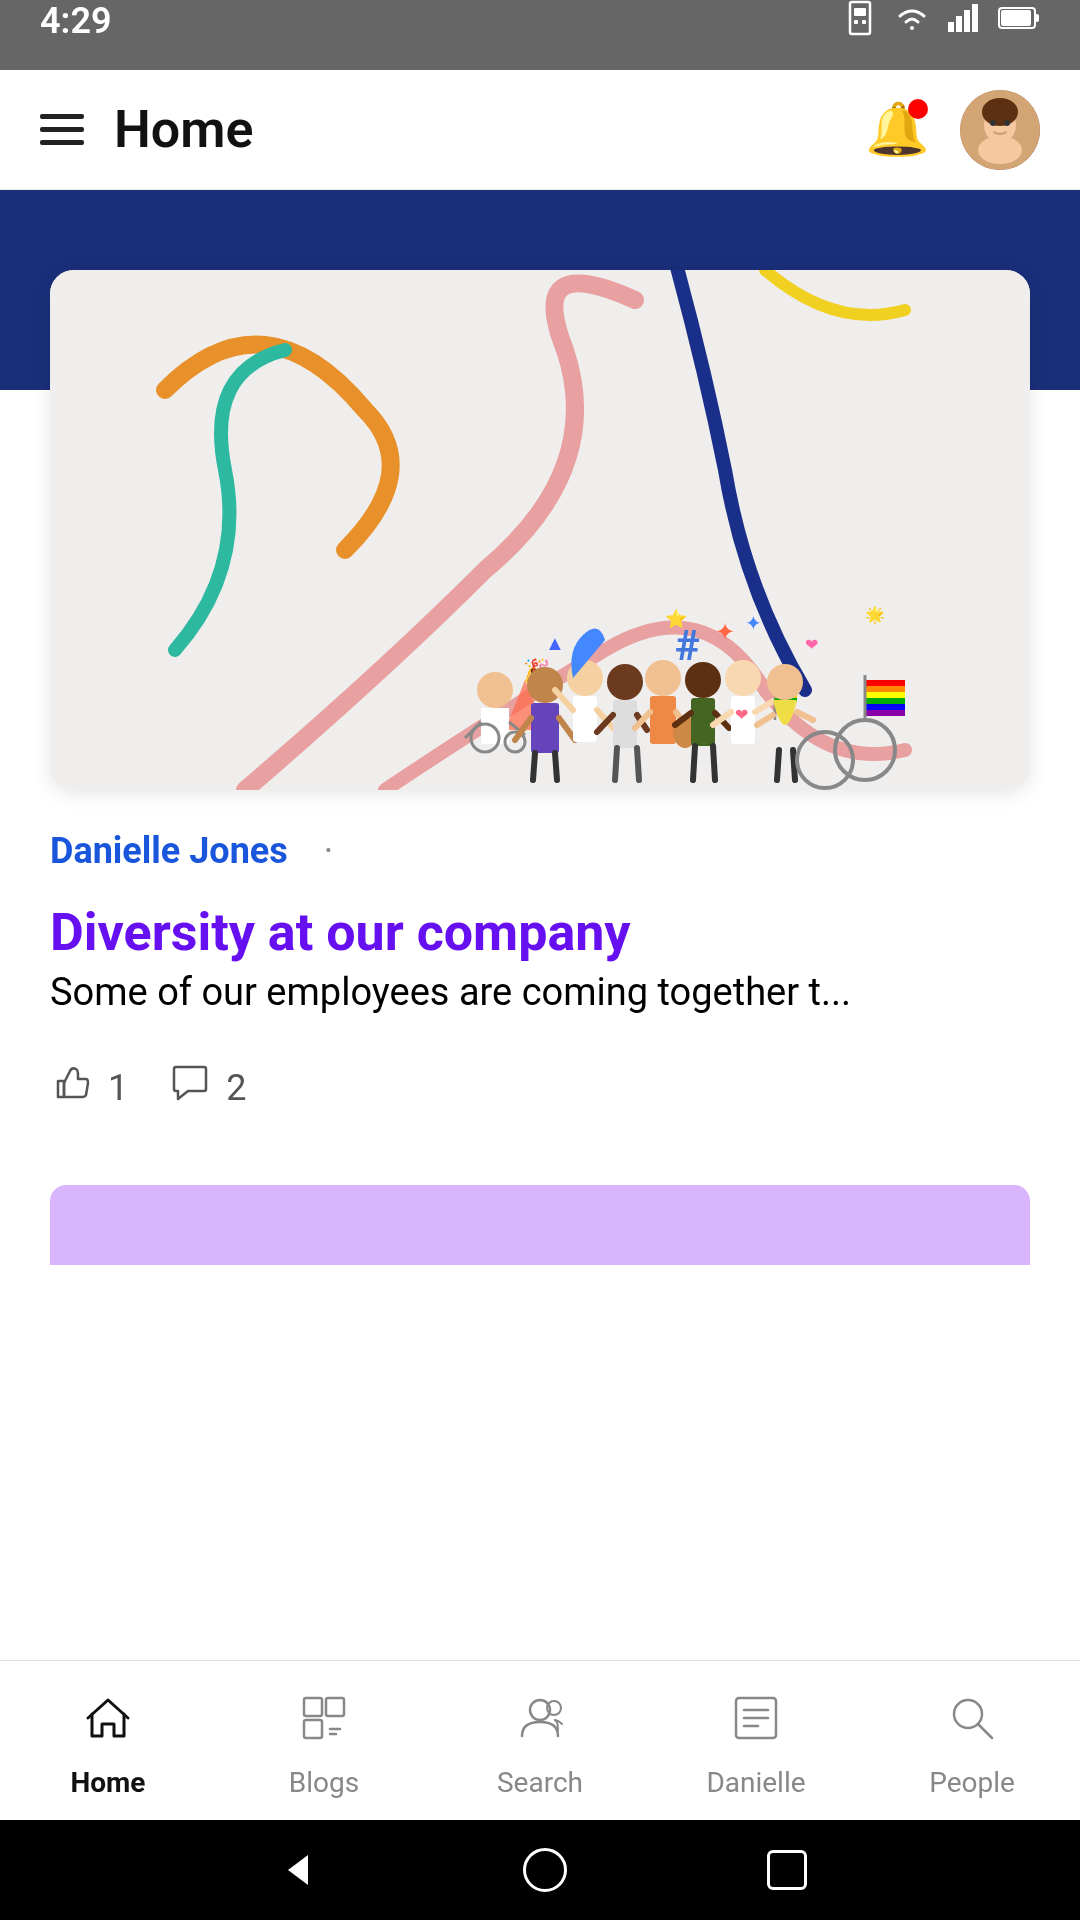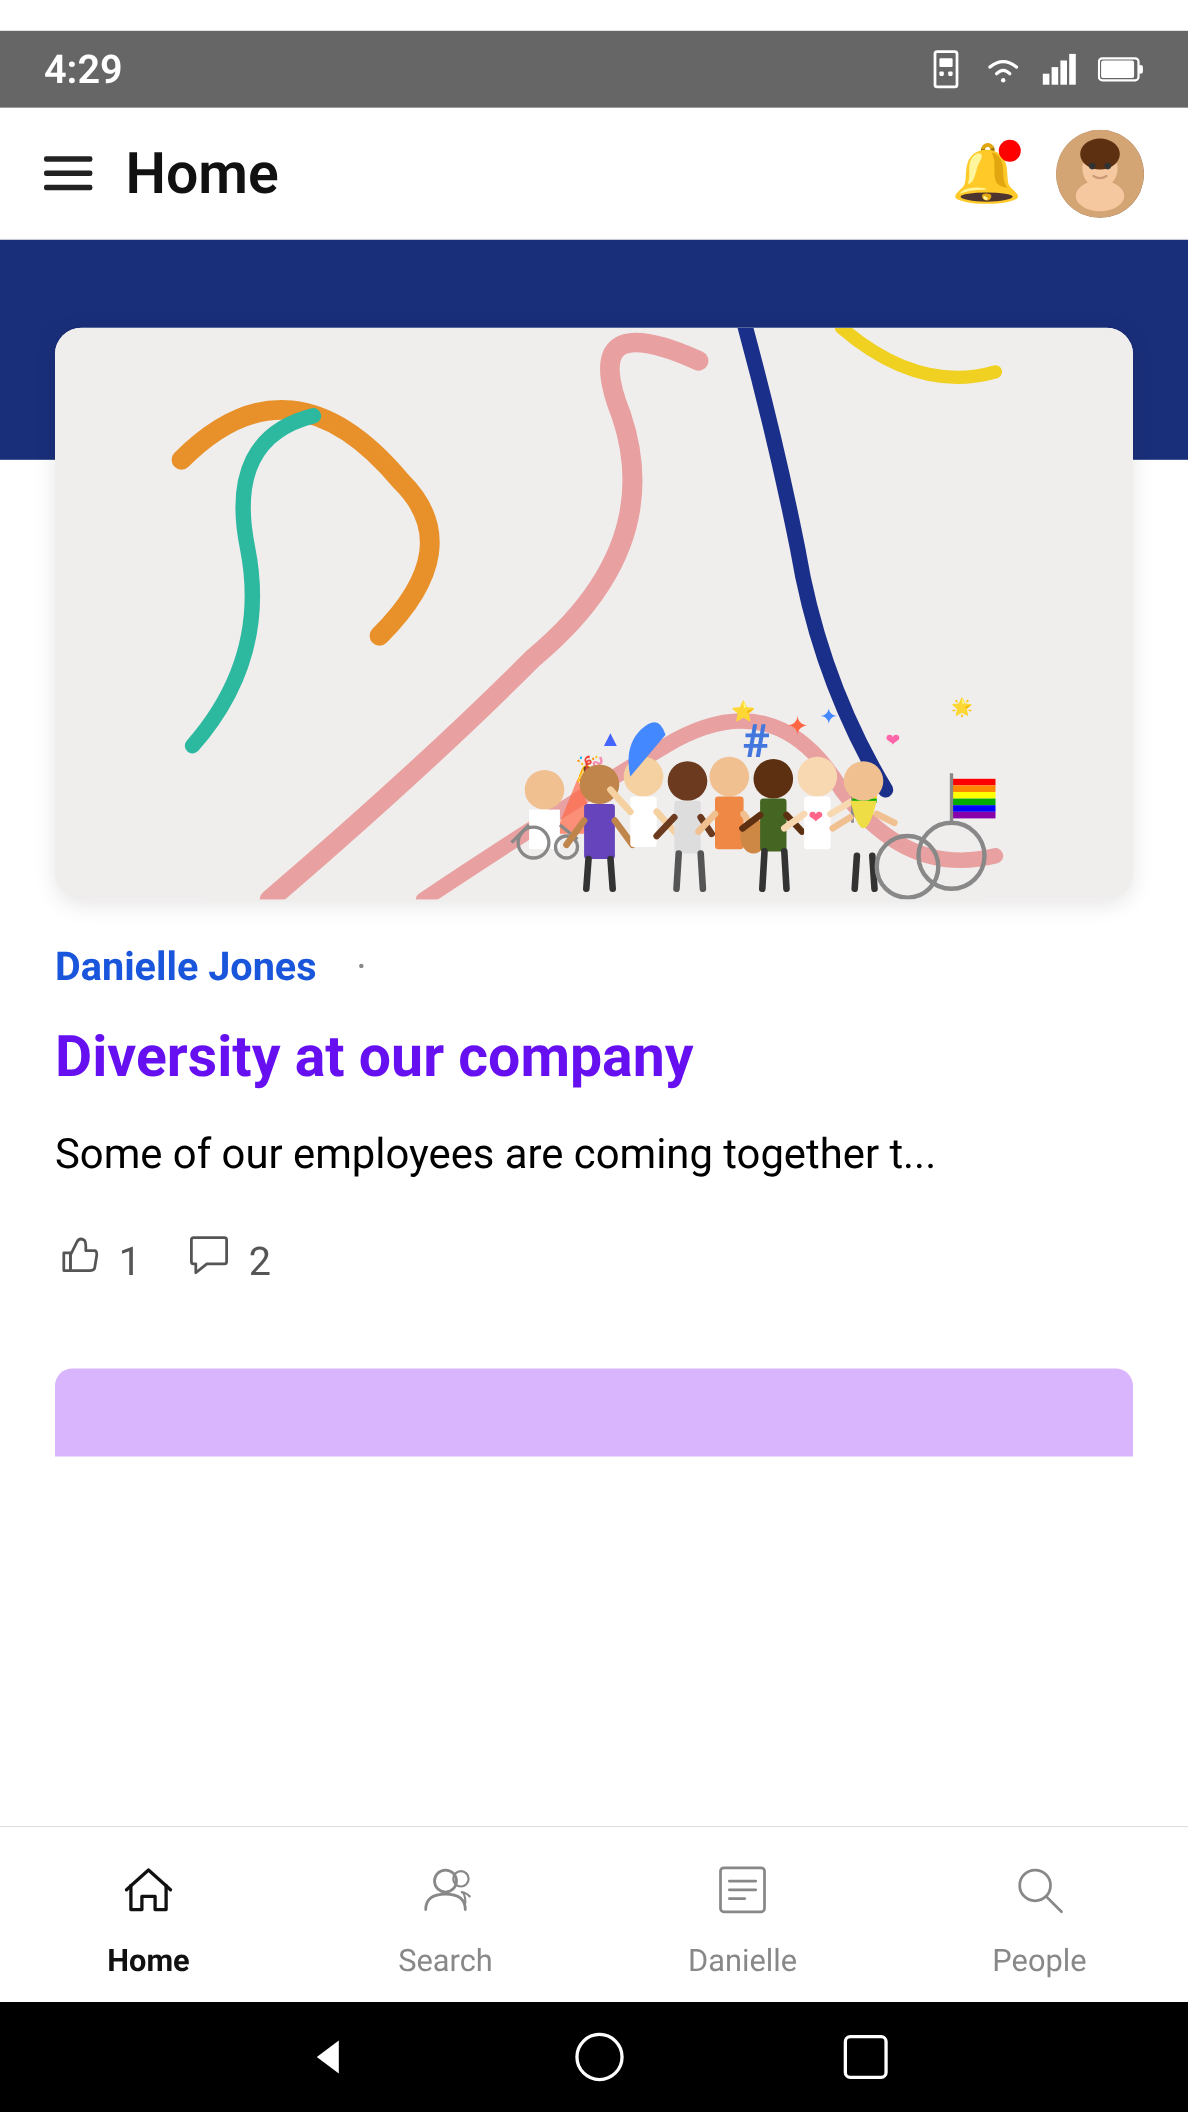--- a/index.html
+++ b/index.html
@@ -12,25 +12,24 @@
       background: #fff;
       overflow: hidden;
       position: relative;
     }
 
     
     .status-bar {
       height: 70px;
       background: #666;
       display: flex;
-      align-items: center;
+      align-items: flex-start;
       justify-content: space-between;
       padding: 0 40px;
       color: white;
-      margin-top: 28px;
     }
     .status-time {
       font-size: 36px;
       font-weight: 600;
     }
     .status-icons {
       display: flex;
       align-items: center;
       gap: 16px;
     }
@@ -154,21 +153,20 @@
       color: #888;
     }
     .post-time {
       font-size: 36px;
       color: #888;
     }
     .post-title {
       font-size: 52px;
       font-weight: 700;
       color: #6610f2;
-      margin-bottom: 30px;
       line-height: 1.2;
     }
     .post-excerpt {
       font-size: 38px;
       color: #000000;
       line-height: 1.5;
       margin-bottom: 40px;
     }
     .post-actions {
       display: flex;
@@ -487,20 +485,32 @@
   <div class="nav-item active">
     <span class="nav-icon">
       <svg class="nav-svg" viewBox="0 0 52 52" fill="none" xmlns="http://www.w3.org/2000/svg">
         <path d="M6 26 L26 8 L46 26" stroke="#111" stroke-width="3" fill="none" stroke-linecap="round" stroke-linejoin="round"></path>
         <path d="M10 22 L10 44 L20 44 L20 32 L32 32 L32 44 L42 44 L42 22" stroke="#111" stroke-width="3" fill="none" stroke-linecap="round" stroke-linejoin="round"></path>
       </svg>
     </span>
     <span class="nav-label">Home</span>
   </div>
 
+  <div class="nav-item">
+    <span class="nav-icon">
+      <svg class="nav-svg" viewBox="0 0 52 52" fill="none" xmlns="http://www.w3.org/2000/svg">
+        <rect x="6" y="6" width="18" height="18" stroke="#888" stroke-width="2.5" rx="2"></rect>
+        <rect x="28" y="6" width="18" height="18" stroke="#888" stroke-width="2.5" rx="2"></rect>
+        <rect x="6" y="28" width="18" height="18" stroke="#888" stroke-width="2.5" rx="2"></rect>
+        <line x1="32" y1="37" x2="42" y2="37" stroke="#888" stroke-width="2.5" stroke-linecap="round"></line>
+        <line x1="32" y1="42" x2="38" y2="42" stroke="#888" stroke-width="2.5" stroke-linecap="round"></line>
+      </svg>
+    </span>
+    <span class="nav-label">Blogs</span>
+  </div>
 
   <div class="nav-item">
     <span class="nav-icon">
       <svg class="nav-svg" viewBox="0 0 52 52" fill="none" xmlns="http://www.w3.org/2000/svg">
         <circle cx="26" cy="18" r="10" stroke="#888" stroke-width="2.5"></circle>
         <path d="M8 44 Q8 30 26 30 Q44 30 44 44" stroke="#888" stroke-width="2.5" fill="none" stroke-linecap="round"></path>
         <circle cx="40" cy="16" r="7" stroke="#888" stroke-width="2"></circle>
         <path d="M44 38 Q44 28 40 28 Q44 28 48 32" stroke="#888" stroke-width="2" fill="none" stroke-linecap="round"></path>
       </svg>
     </span>

